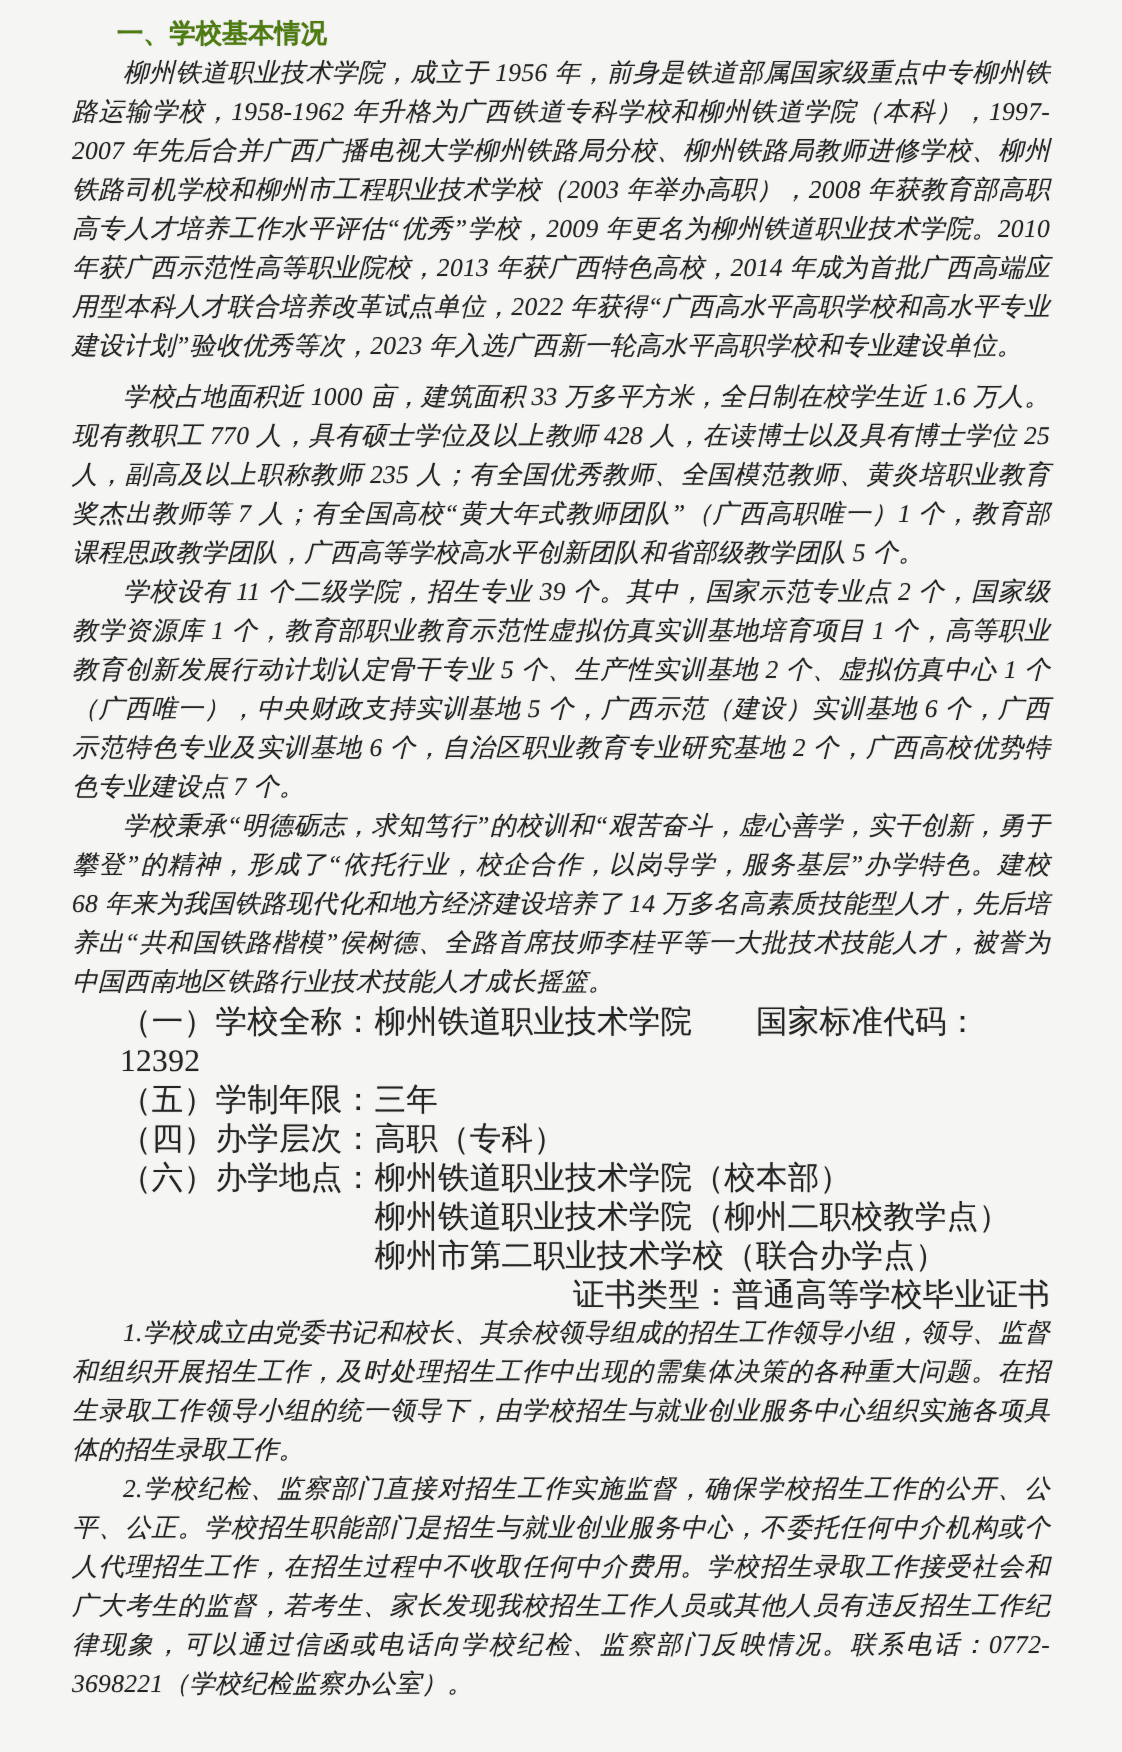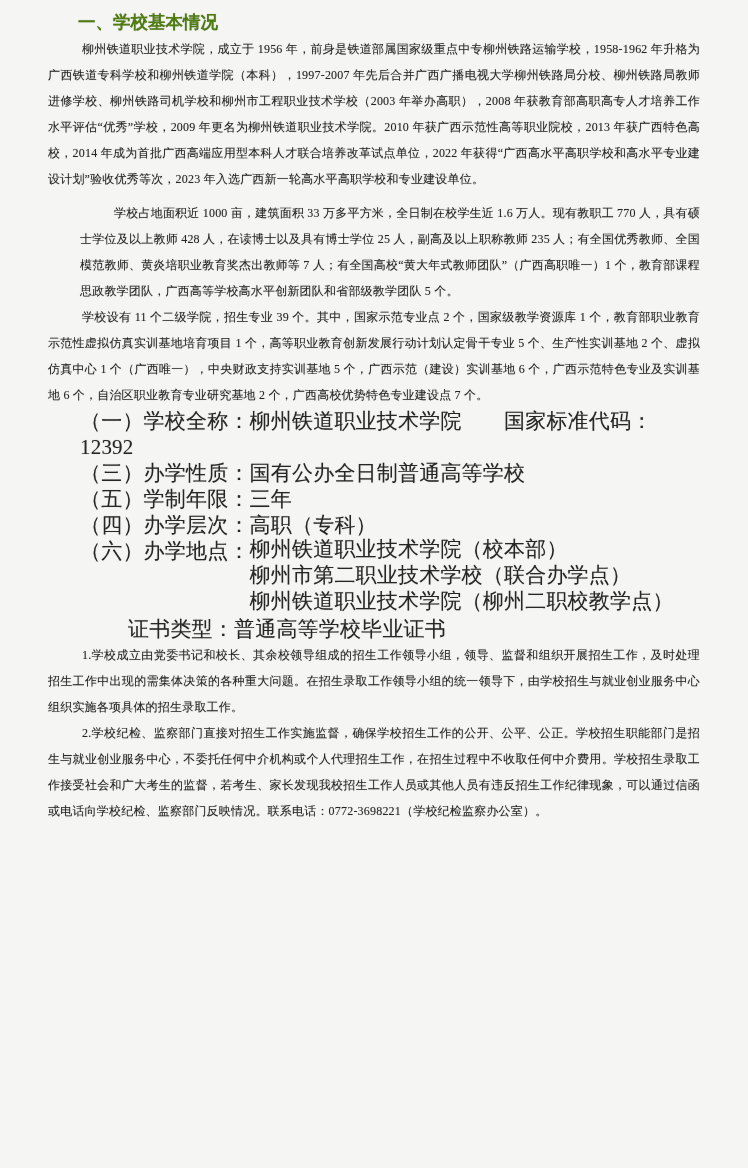--- a/index.html
+++ b/index.html
@@ -19,67 +19,68 @@
     text-shadow: 0 0 1px rgba(70, 70, 70, 0.38);
   }
   .heading {
     font-size: 17.5px;
     font-weight: bold;
     color: #4d7c0f;
     line-height: 28px;
     margin: 0 0 0 30px;
   }
   .para {
-    font-size: 12px;
+    font-size: 17px;
     line-height: 26px;
     text-align: justify;
     text-indent: 34px;
     margin: 0;
     letter-spacing: 0.2px;
+    font-style: italic;
   }
-  .gap-top-sm { margin-top: 8px; margin-left: 32px; }
+  .gap-top-sm { margin-top: 8px; }
   .gap-top-md { margin-top: 10px; }
   .info-list { margin: 0; }
   .item {
     font-size: 21px;
     line-height: 26px;
     margin: 0 0 0 32px;
     letter-spacing: 0.2px;
   }
   .item-flex {
     display: flex;
     align-items: flex-start;
   }
   .item-label { white-space: nowrap; }
-  .loc-col div { line-height: 26px; font-family: Liberation Mono, monospace; }
-  .sub-line { margin-left: 80px; }
+  .loc-col div { line-height: 26px; }
+  .sub-line { margin-left: 80px; text-align: right; }
 </style>
 </head>
 <body>
 
 <div class="page">
 
   <h1 class="heading">一、学校基本情况</h1>
 
   <p class="para">柳州铁道职业技术学院，成立于 1956 年，前身是铁道部属国家级重点中专柳州铁路运输学校，1958-1962 年升格为广西铁道专科学校和柳州铁道学院（本科），1997-2007 年先后合并广西广播电视大学柳州铁路局分校、柳州铁路局教师进修学校、柳州铁路司机学校和柳州市工程职业技术学校（2003 年举办高职），2008 年获教育部高职高专人才培养工作水平评估“优秀”学校，2009 年更名为柳州铁道职业技术学院。2010 年获广西示范性高等职业院校，2013 年获广西特色高校，2014 年成为首批广西高端应用型本科人才联合培养改革试点单位，2022 年获得“广西高水平高职学校和高水平专业建设计划”验收优秀等次，2023 年入选广西新一轮高水平高职学校和专业建设单位。</p>
   <p class="para gap-top-sm">学校占地面积近 1000 亩，建筑面积 33 万多平方米，全日制在校学生近 1.6 万人。现有教职工 770 人，具有硕士学位及以上教师 428 人，在读博士以及具有博士学位 25 人，副高及以上职称教师 235 人；有全国优秀教师、全国模范教师、黄炎培职业教育奖杰出教师等 7 人；有全国高校“黄大年式教师团队”（广西高职唯一）1 个，教育部课程思政教学团队，广西高等学校高水平创新团队和省部级教学团队 5 个。</p>
   <p class="para">学校设有 11 个二级学院，招生专业 39 个。其中，国家示范专业点 2 个，国家级教学资源库 1 个，教育部职业教育示范性虚拟仿真实训基地培育项目 1 个，高等职业教育创新发展行动计划认定骨干专业 5 个、生产性实训基地 2 个、虚拟仿真中心 1 个（广西唯一），中央财政支持实训基地 5 个，广西示范（建设）实训基地 6 个，广西示范特色专业及实训基地 6 个，自治区职业教育专业研究基地 2 个，广西高校优势特色专业建设点 7 个。</p>
+  <p class="para">学校秉承“明德砺志，求知笃行”的校训和“艰苦奋斗，虚心善学，实干创新，勇于攀登”的精神，形成了“依托行业，校企合作，以岗导学，服务基层”办学特色。建校 68 年来为我国铁路现代化和地方经济建设培养了 14 万多名高素质技能型人才，先后培养出“共和国铁路楷模”侯树德、全路首席技师李桂平等一大批技术技能人才，被誉为中国西南地区铁路行业技术技能人才成长摇篮。</p>
 
   <div class="info-list">
     <p class="item">（一）学校全称：柳州铁道职业技术学院　　国家标准代码：12392</p>
-    <p class="item">（三）办学性质：国有公办全日制普通高等学校</p>
     <p class="item">（五）学制年限：三年</p>
     <p class="item">（四）办学层次：高职（专科）</p>
 
     <div class="item item-flex">
       <span class="item-label">（六）办学地点：</span>
       <div class="loc-col">
         <div>柳州铁道职业技术学院（校本部）</div>
+        <div>柳州铁道职业技术学院（柳州二职校教学点）</div>
         <div>柳州市第二职业技术学校（联合办学点）</div>
-        <div>柳州铁道职业技术学院（柳州二职校教学点）</div>
       </div>
     </div>
 
     <p class="item sub-line">证书类型：普通高等学校毕业证书</p>
 
   </div>
 
   <p class="para">1.学校成立由党委书记和校长、其余校领导组成的招生工作领导小组，领导、监督和组织开展招生工作，及时处理招生工作中出现的需集体决策的各种重大问题。在招生录取工作领导小组的统一领导下，由学校招生与就业创业服务中心组织实施各项具体的招生录取工作。</p>
   <p class="para">2.学校纪检、监察部门直接对招生工作实施监督，确保学校招生工作的公开、公平、公正。学校招生职能部门是招生与就业创业服务中心，不委托任何中介机构或个人代理招生工作，在招生过程中不收取任何中介费用。学校招生录取工作接受社会和广大考生的监督，若考生、家长发现我校招生工作人员或其他人员有违反招生工作纪律现象，可以通过信函或电话向学校纪检、监察部门反映情况。联系电话：0772-3698221（学校纪检监察办公室）。</p>
 

